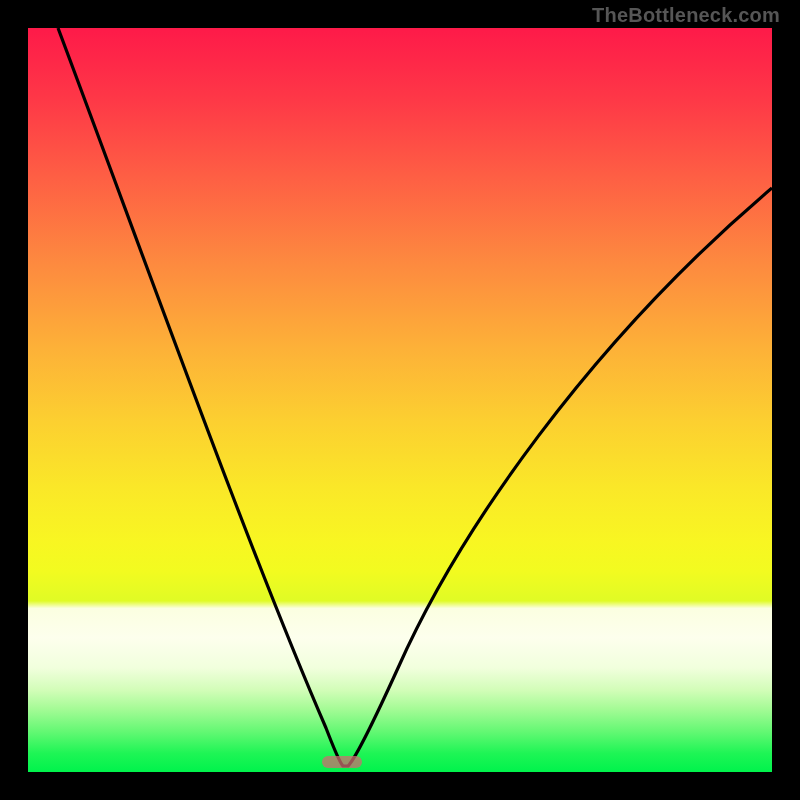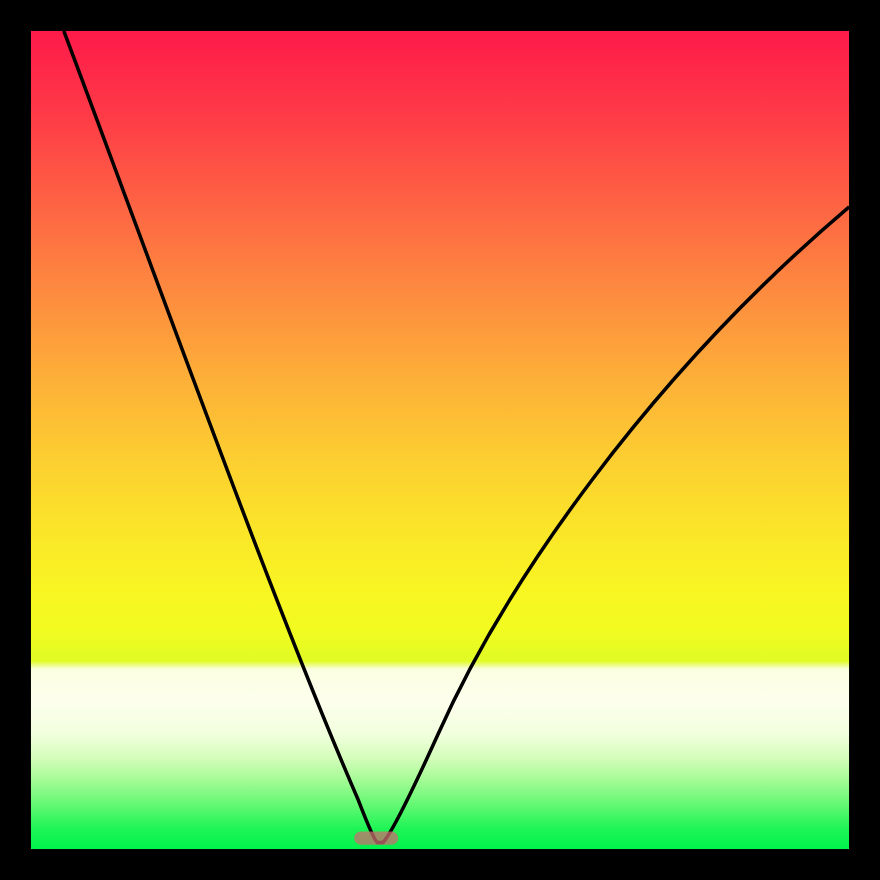--- a/index.html
+++ b/index.html
@@ -42,13 +42,14 @@
                C 120 240, 220 520, 298 700
                C 308 726, 312 735, 315 738
                L 320 738
                C 326 732, 340 706, 370 640
                C 430 505, 560 316, 744 160" fill="none" stroke="#000" stroke-width="3.2"></path>
     </svg>
 
     <div class="marker" style="left:294px;top:728px;"></div>
   </div>
 
+  <div class="attrib">TheBottleneck.com</div>
 </div>
 
 </body></html>

